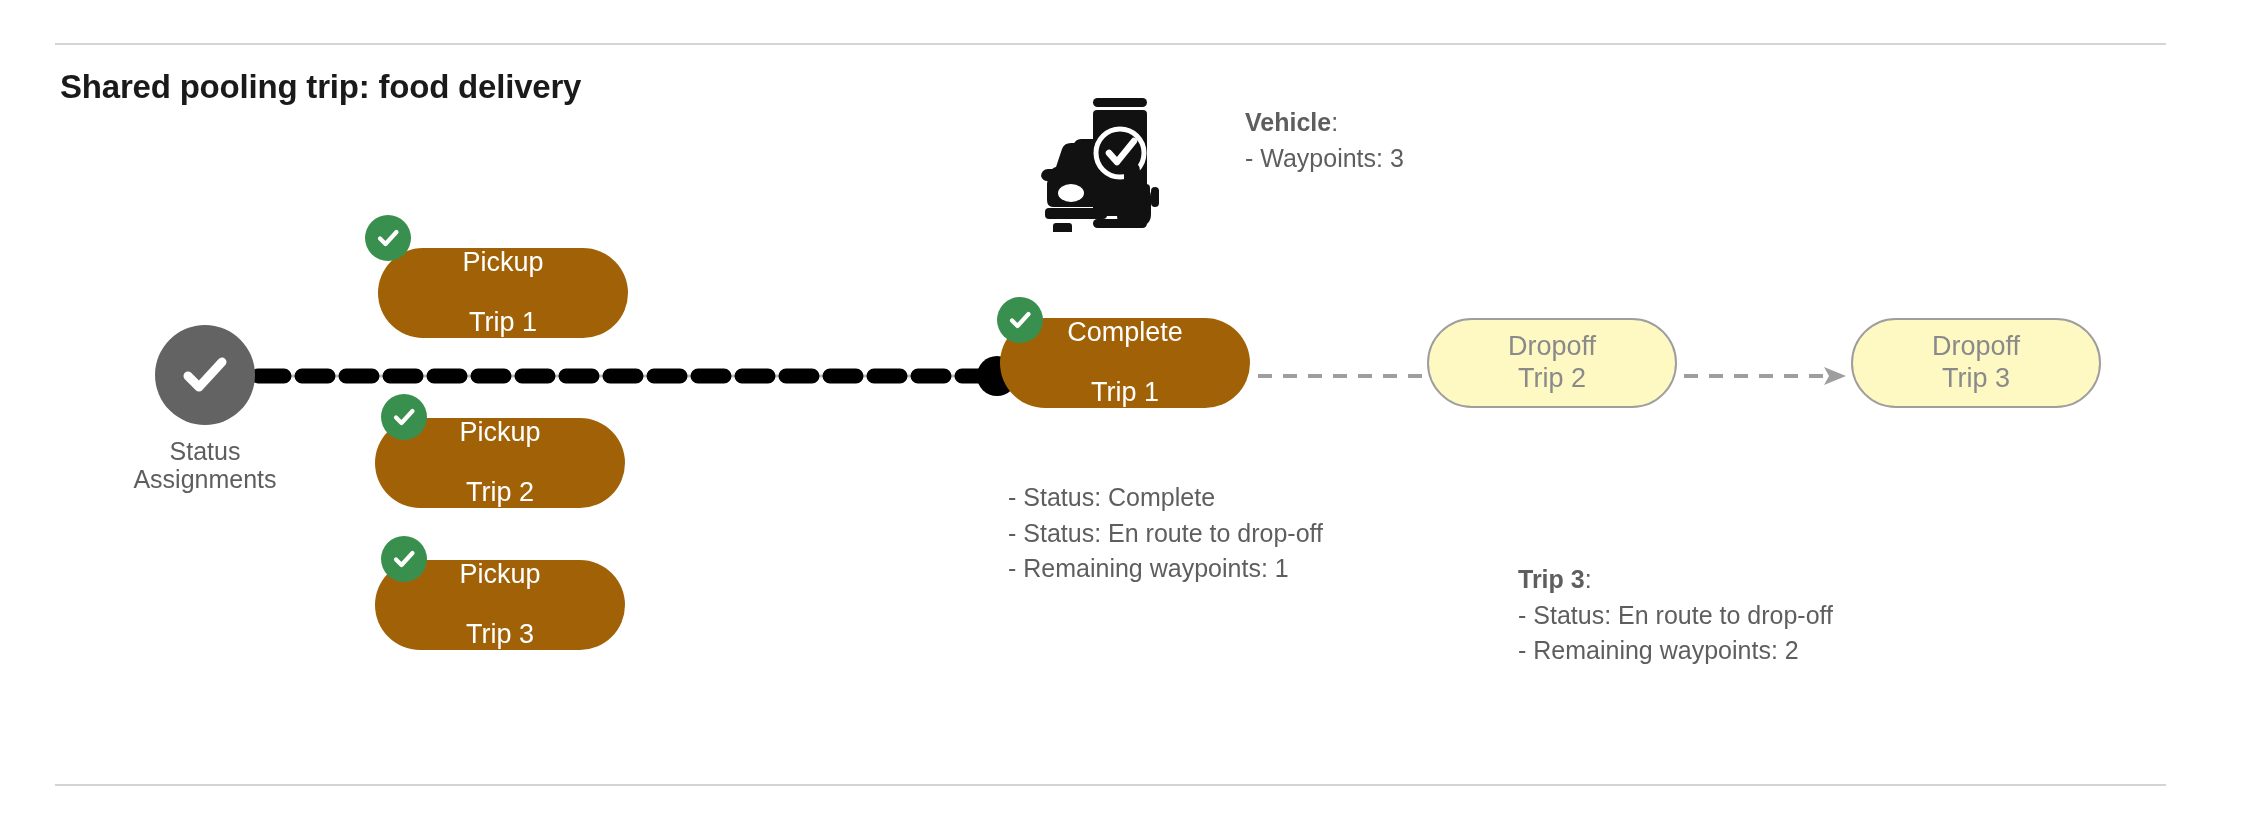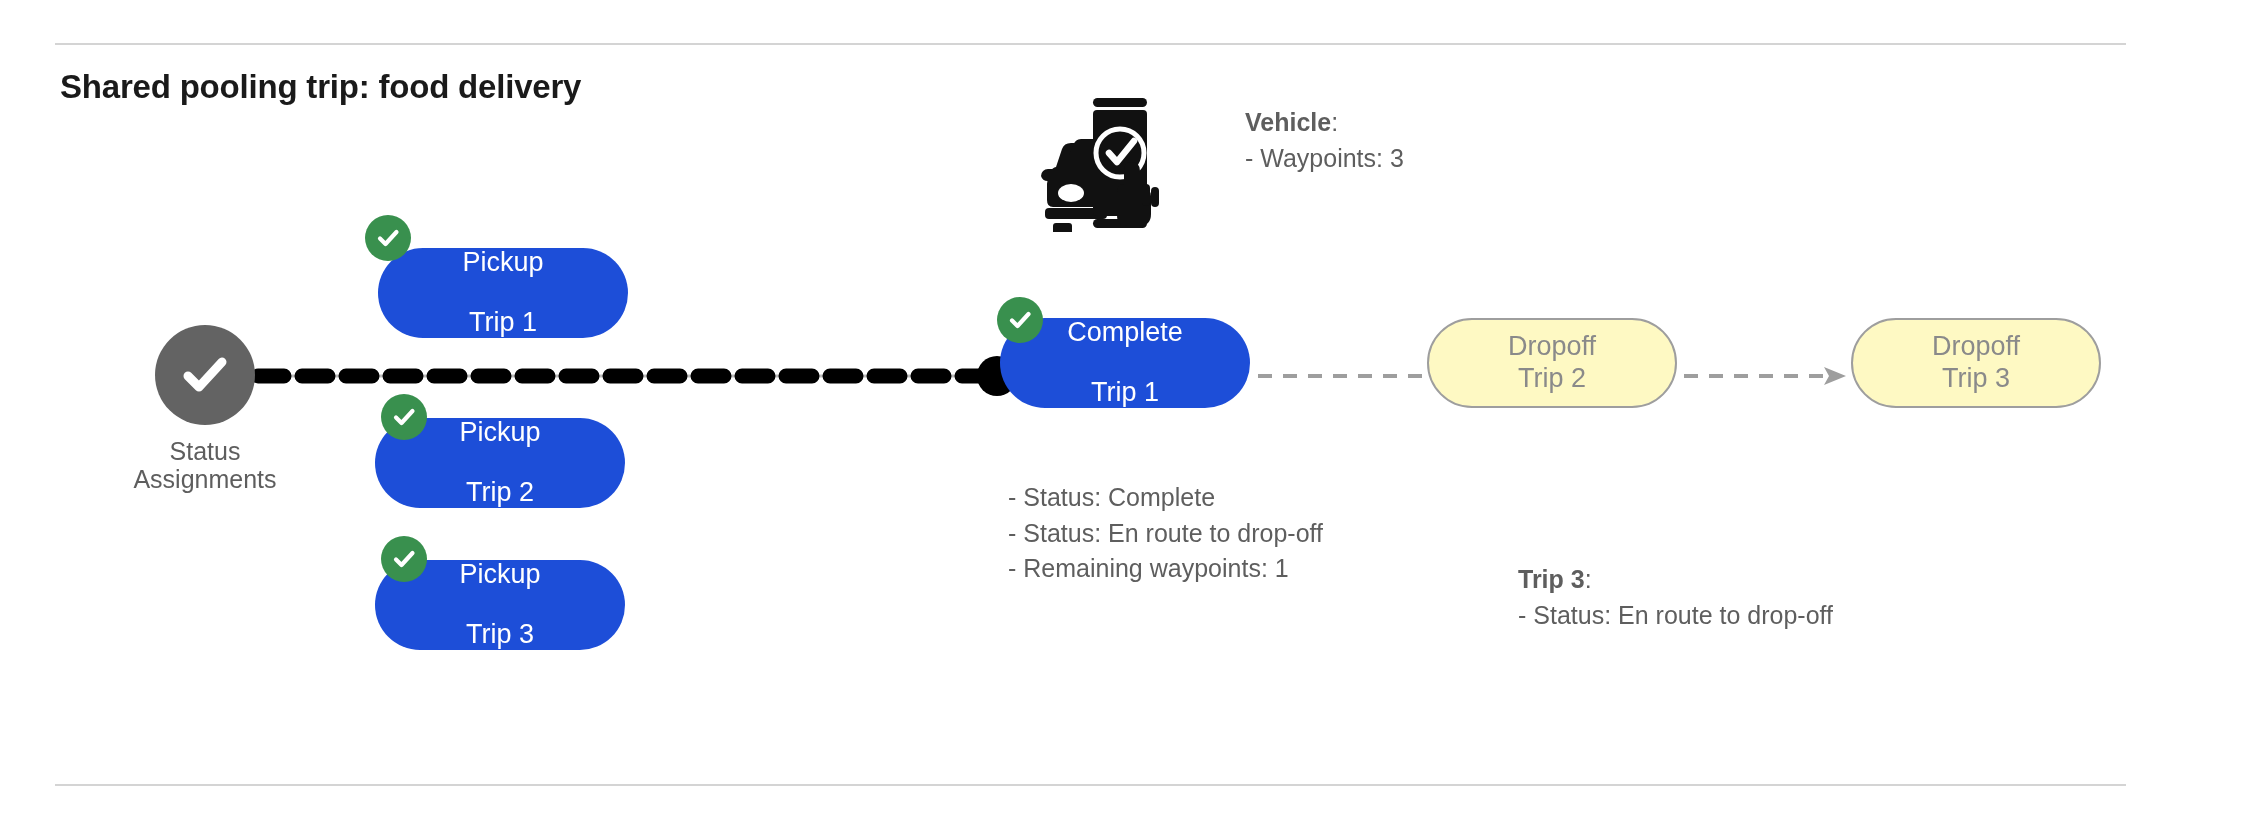--- a/index.html
+++ b/index.html
@@ -10,20 +10,21 @@
   body {
     font-family: "Liberation Sans", sans-serif;
     -webkit-font-smoothing: antialiased;
   }
   #canvas {
     position: relative;
     width: 2126px;
     height: 825px;
     background: #ffffff;
     overflow: hidden;
+    padding-left: 40px;
   }
 
   
   .divider {
     position: absolute;
     left: 55px;
     width: 2185px;
     height: 2px;
     background: #d4d4d4;
   }
@@ -86,21 +87,21 @@
     width: 250px;
     height: 90px;
     border-radius: 45px;
     display: flex;
     flex-direction: column;
     align-items: center;
     justify-content: center;
     box-sizing: border-box;
   }
   .pill-filled {
-    background: #1d4ed8;
+    background: #a16207;
     color: #ffffff;
     gap: 28px;
   }
   .pill-outline {
     background: #fef9c3;
     border: 2.5px solid #9e9e9e;
     color: #8a8a8a;
   }
   .pill .line1, .pill .line2 {
     font-size: 27px;
@@ -292,15 +293,16 @@
 
   <div class="trip-block" id="trip-block-left">
     <div>- Status:  Complete</div>
     <div>- Status:  En route to drop-off</div>
     <div>- Remaining waypoints: 1</div>
   </div>
 
   <div class="trip-block" id="trip-block-right">
     <div><span class="heading">Trip 3</span><span>:</span></div>
     <div>- Status:  En route to drop-off</div>
+    <div>- Remaining waypoints: 2</div>
   </div>
 
 </div>
 
 </body></html>

